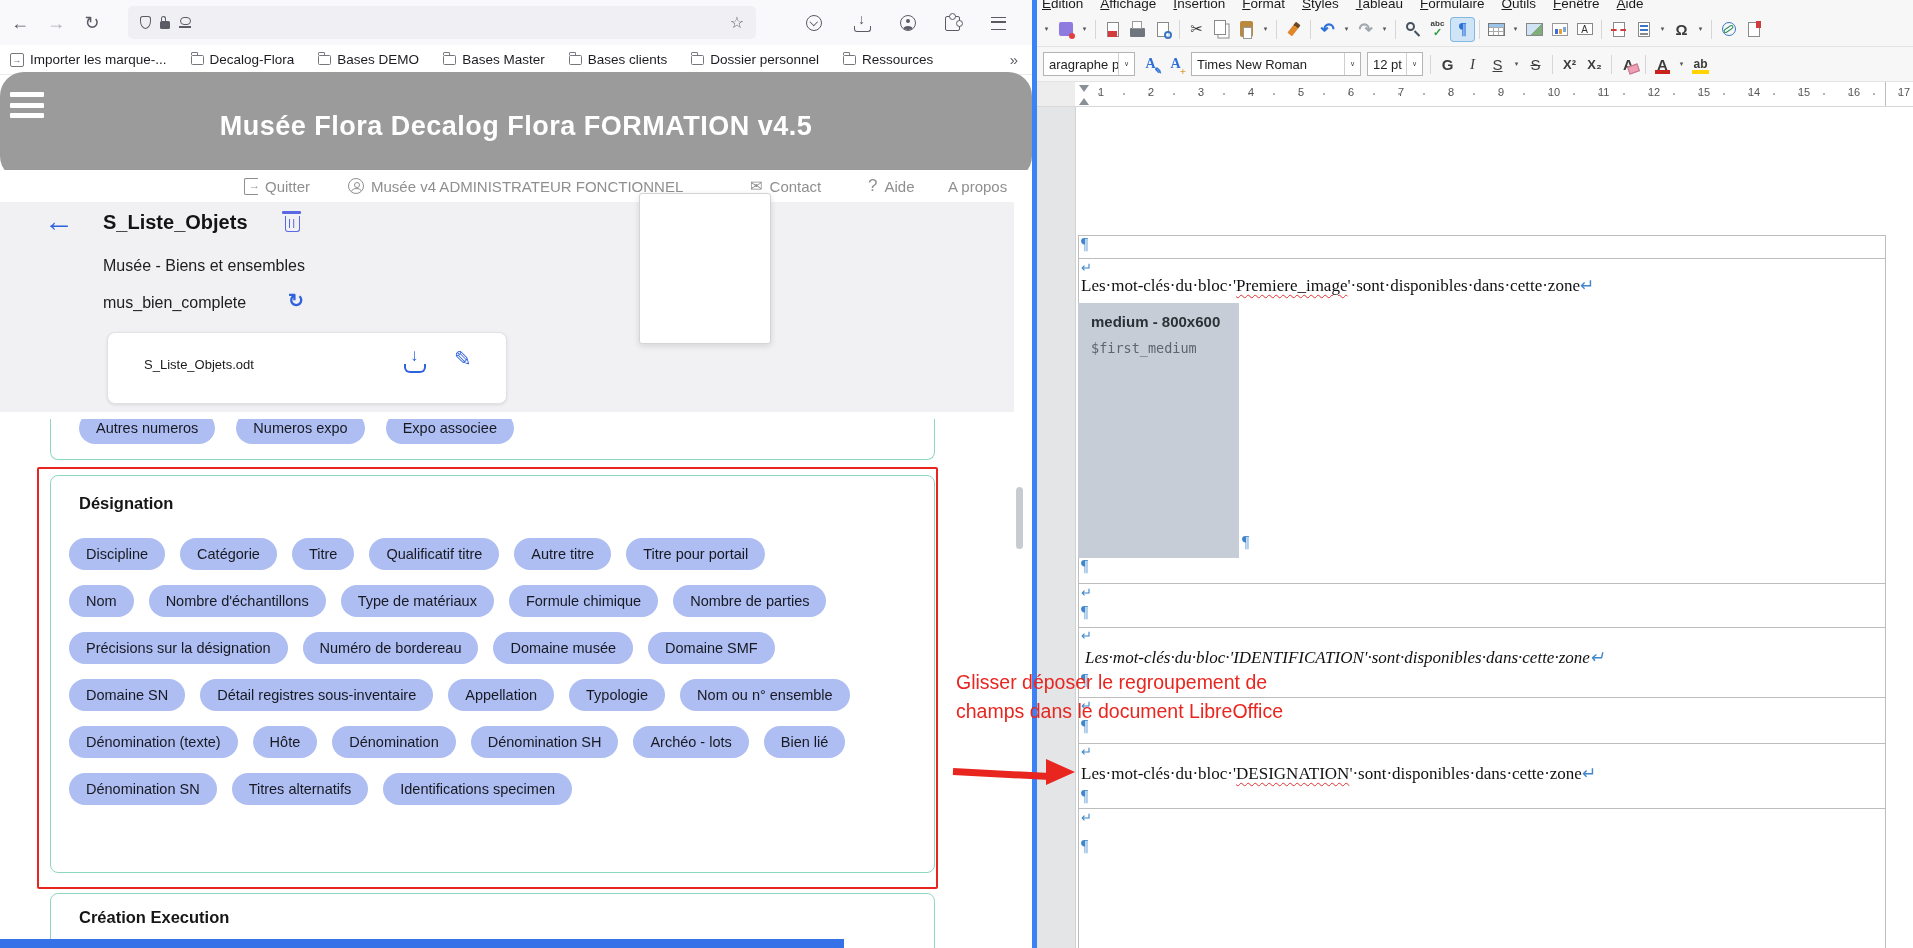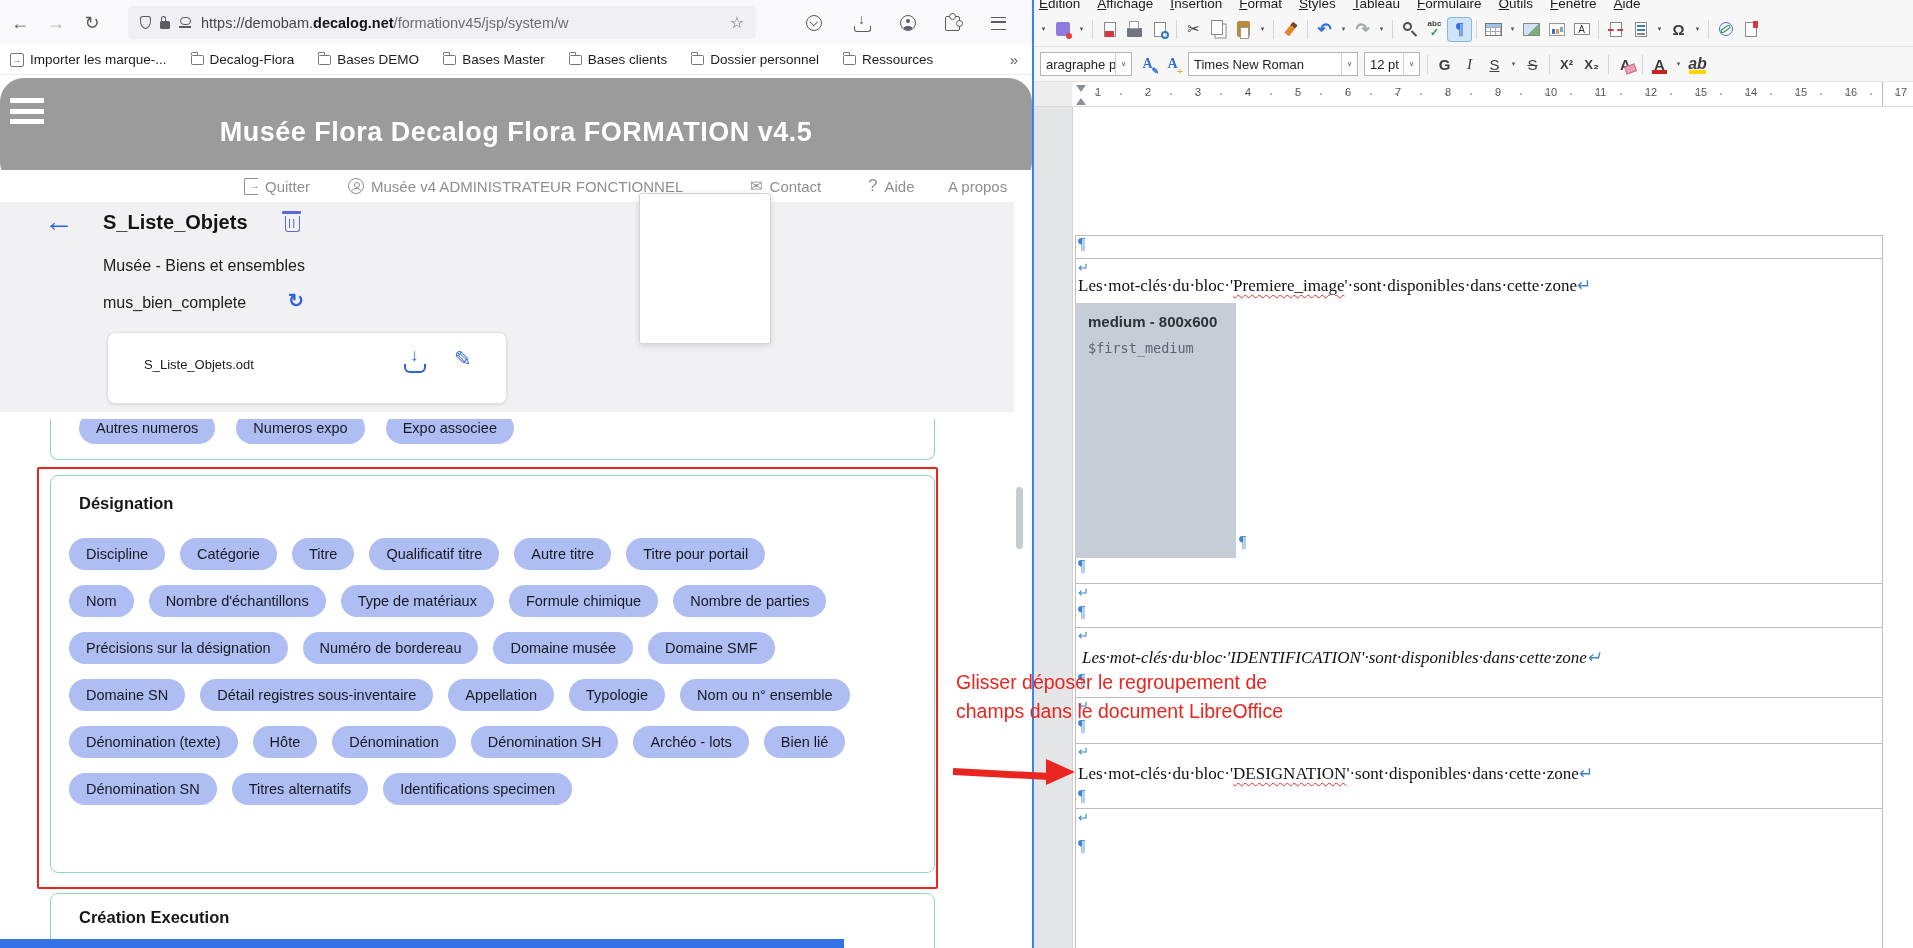--- a/index.html
+++ b/index.html
@@ -34,21 +34,21 @@
   .hb::before{content:"";position:absolute;top:3.5px;left:0;right:0;height:1.8px;background:#5b5b66;}
 
   .bmbar{position:absolute;left:0;top:45px;width:1032px;height:30px;background:#fff;border-bottom:1px solid #ededf0;display:flex;align-items:center;gap:24px;padding-left:10px;box-sizing:border-box;}
   .bmitem{display:flex;align-items:center;gap:6px;font-size:13.5px;color:#1c1b22;white-space:nowrap;}
   .folder{width:13px;height:10px;border:1.4px solid #76767e;border-radius:1.5px;position:relative;box-sizing:border-box;}
   .folder::before{content:"";position:absolute;top:-3.4px;left:-1px;width:5px;height:2px;border:1.4px solid #76767e;border-bottom:none;border-radius:1.5px 1.5px 0 0;}
   .impicon{width:12px;height:12px;border:1.4px solid #76767e;border-radius:2px;display:flex;align-items:center;justify-content:center;font-size:9px;color:#76767e;}
   .bmchev{position:absolute;right:14px;font-size:15px;color:#5b5b66;}
 
   
-  .appheader{position:absolute;left:0;top:78px;width:1032px;height:108px;background:var(--hgray);border-radius:24px;}
+  .appheader{position:absolute;left:0;top:72px;width:1032px;height:108px;background:var(--hgray);border-radius:24px;}
   .apptitle{position:absolute;left:0;top:0;width:100%;height:100%;display:flex;align-items:center;justify-content:center;color:#fff;font-size:27px;font-weight:700;letter-spacing:.5px;}
   .appham{position:absolute;left:10px;top:20px;width:34px;height:26px;display:flex;flex-direction:column;justify-content:space-between;}
   .appham i{display:block;height:5px;background:#fff;border-radius:1px;}
   .appmenu{position:absolute;left:0;top:170px;width:1032px;height:32px;background:#fff;}
   .mitem{position:absolute;top:0;height:32px;display:flex;align-items:center;gap:7px;font-size:15px;color:#8f8f8f;white-space:nowrap;}
   .exiticon{width:13px;height:15px;border:1.6px solid #8f8f8f;border-right:none;border-radius:2px 0 0 2px;position:relative;}
   .exiticon::after{content:"→";position:absolute;left:4px;top:0px;font-size:11px;color:#8f8f8f;}
   .usricon{width:16px;height:16px;border:1.6px solid #8f8f8f;border-radius:50%;position:relative;overflow:hidden;box-sizing:border-box;}
   .usricon::before{content:"";position:absolute;top:2.5px;left:4.5px;width:4px;height:4px;border-radius:50%;border:1.2px solid #8f8f8f;}
   .usricon::after{content:"";position:absolute;bottom:-3px;left:2px;width:9px;height:6px;border-radius:50% 50% 0 0;border:1.2px solid #8f8f8f;}
@@ -85,21 +85,21 @@
   .sec3 .sectitle{top:14px;}
   .bluestrip{position:absolute;left:0;top:939px;width:844px;height:9px;background:var(--strip);z-index:35;}
 
   
   .redrect{position:absolute;left:37px;top:467px;width:897px;height:418px;border:2.5px solid var(--red);border-radius:2px;z-index:30;pointer-events:none;}
   .anntext{position:absolute;left:956px;top:668px;width:430px;font-size:19.5px;line-height:28.5px;color:var(--red);z-index:50;}
   .arrowshaft{position:absolute;left:953px;top:768px;width:97px;height:6.5px;background:var(--red);transform:rotate(3deg);transform-origin:left center;z-index:50;}
   .arrowhead{position:absolute;left:1046px;top:759px;width:0;height:0;border-left:29px solid var(--red);border-top:13px solid transparent;border-bottom:13px solid transparent;z-index:50;}
 
   
-  .lo{position:absolute;left:1032px;top:0;width:881px;height:948px;background:#fff;border-left:2px solid #3b82f6;box-sizing:border-box;}
+  .lo{position:absolute;left:1032px;top:0;width:881px;height:948px;background:#fff;border-left:5px solid #3b82f6;box-sizing:border-box;}
   .lomenu{position:absolute;left:0;top:0;width:100%;height:12px;overflow:hidden;background:#f7f7f7;}
   .lomenu-in{display:flex;gap:17px;padding-left:5px;font-size:13.5px;color:#1a1a1a;transform:translateY(-4px);white-space:nowrap;}
   .lomenu-in u{text-decoration:underline;}
   .lotb{position:absolute;left:0;width:100%;height:35px;background:#f7f7f7;border-bottom:1px solid #e3e3e3;display:flex;align-items:center;gap:2px;padding-left:4px;box-sizing:border-box;}
   .tb1{top:12px;} .tb2{top:47px;}
   .i{width:23px;height:23px;border-radius:3px;display:flex;align-items:center;justify-content:center;font-size:14px;color:#3c3c3c;position:relative;flex:none;}
   .i.active{background:#cfe5f7;box-shadow:0 0 0 1px #83b8e0;}
   .crt{width:11px;height:23px;display:flex;align-items:center;justify-content:center;font-size:7px;color:#555;flex:none;}
   .vsep{width:1px;height:19px;background:#d6d6d6;margin:0 3px;flex:none;}
   .combo{height:24px;border:1px solid #b4b4b4;background:#fff;display:flex;align-items:center;font-size:13px;color:#222;padding-left:5px;box-sizing:border-box;flex:none;margin:0 2px;}
@@ -141,21 +141,21 @@
   .tb-new-style-icon::after{content:"+";position:absolute;right:1px;bottom:-1px;font-size:11px;font-weight:700;color:#d89c2a;}
   .fbold{font-weight:700;font-size:15px;}
   .fital{font-style:italic;font-family:"Liberation Serif",serif;font-size:15px;}
   .fund{text-decoration:underline;font-size:15px;}
   .fstr{text-decoration:line-through;font-size:15px;}
   .fsup,.fsub{font-size:13px;font-weight:600;}
   .fclear{font-size:15px;font-weight:600;}
   .fclear::after{content:"";position:absolute;right:1px;bottom:3px;width:9px;height:6px;background:#efa0b4;transform:rotate(-20deg);border:1px solid #c4788e;}
   .fcolor{font-weight:700;font-size:15px;}
   .fcolor::after{content:"";position:absolute;left:4px;right:4px;bottom:2px;height:4px;background:#c9211e;}
-  .fhl{font-size:16px;font-weight:700;font-style:italic;}
+  .fhl{font-size:12px;font-weight:700;}
   .fhl::after{content:"";position:absolute;left:3px;right:3px;bottom:2px;height:4px;background:#ffd400;}
 
   .ruler{position:absolute;left:0;top:82px;width:100%;height:24px;background:#ededed;border-bottom:1px solid #d8d8d8;}
   .rulerpage{position:absolute;left:38px;right:0;top:0;height:24px;background:#fff;}
   .rulerpage::after{content:"";position:absolute;left:23px;right:0;top:11px;height:2px;background:repeating-linear-gradient(90deg,#b5b5b5 0 2px,rgba(0,0,0,0) 2px 25px);}
   .rnum{position:absolute;top:4px;font-size:11px;color:#555;}
   .imark{position:absolute;left:42px;top:3px;width:0;height:0;border:5px solid transparent;border-top:7px solid #8a9097;}
   .imark::after{content:"";position:absolute;left:-5px;top:1px;border:5px solid transparent;border-bottom:7px solid #8a9097;}
   .rmargin{position:absolute;top:0;bottom:0;width:1px;background:#bcbcbc;}
 
@@ -178,21 +178,20 @@
 
   <div class="browser">
     <div class="navbar">
       <div class="navbtn" style="left:6px;">←</div>
       <div class="navbtn" style="left:42px;color:#b0b0b8;">→</div>
       <div class="navbtn" style="left:78px;">↻</div>
       <div class="urlbar">
         <span class="shield"></span>
         <span class="lock"></span>
         <span class="perm"></span>
-        <span class="urltext"><span>https://demobam.</span><b>decalog.net</b><span style="color:#6b6b74;">/formationv45/jsp/system/w</span></span>
         <span class="star">☆</span>
       </div>
       <div class="navbtn" style="left:800px;">
           <span class="circ-chev"></span>
         </div>
       <div class="navbtn" style="left:848px;">
           <span class="dlicon"></span>
         </div>
       <div class="navbtn" style="left:894px;">
           <span class="acct"></span>

